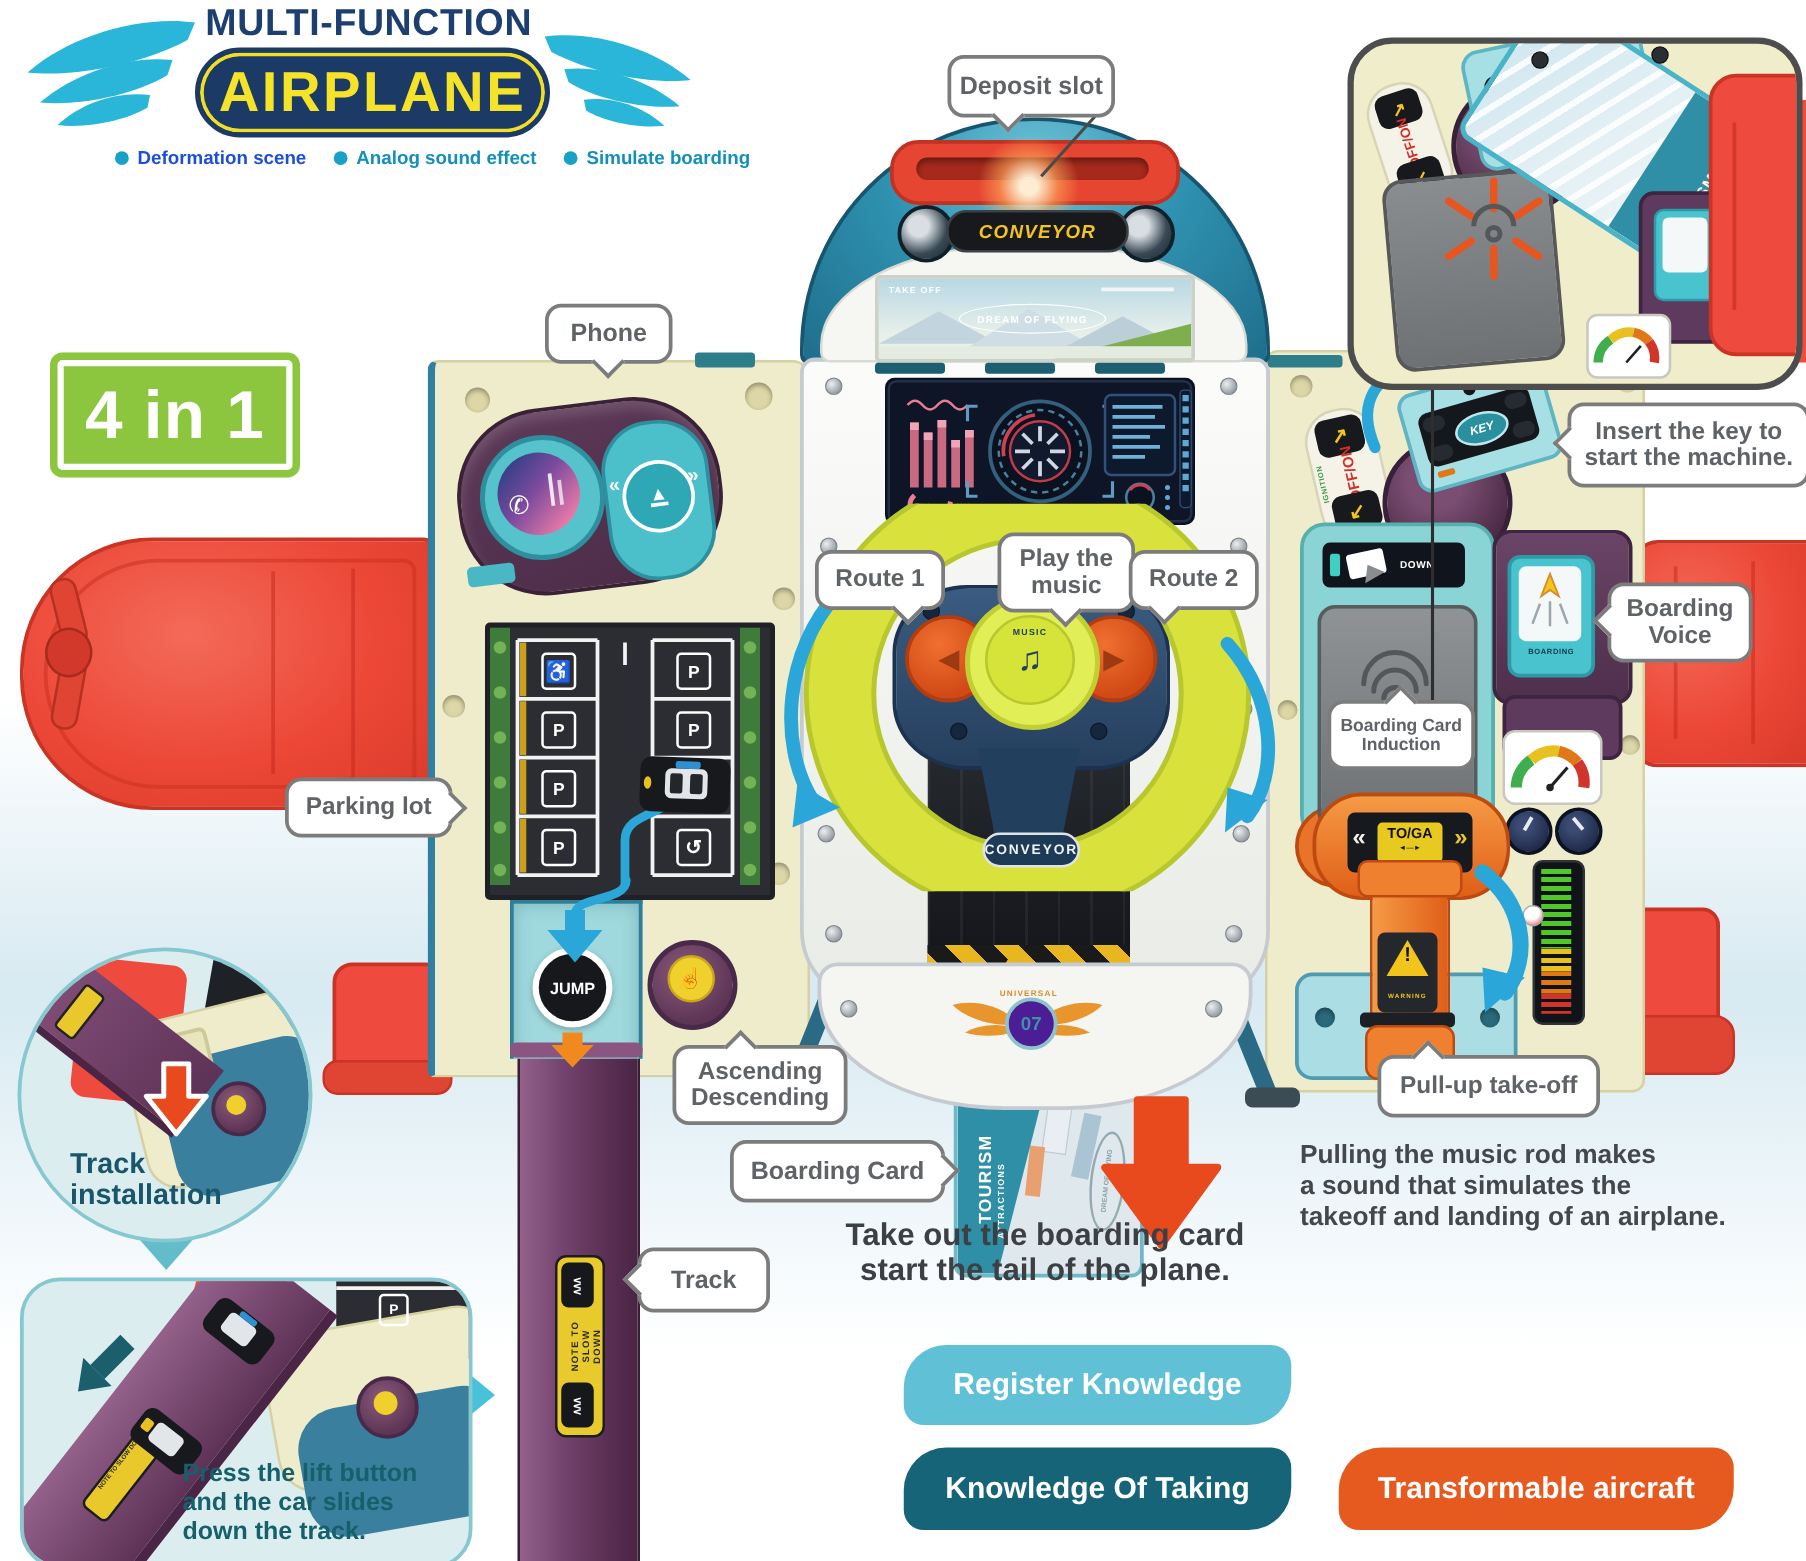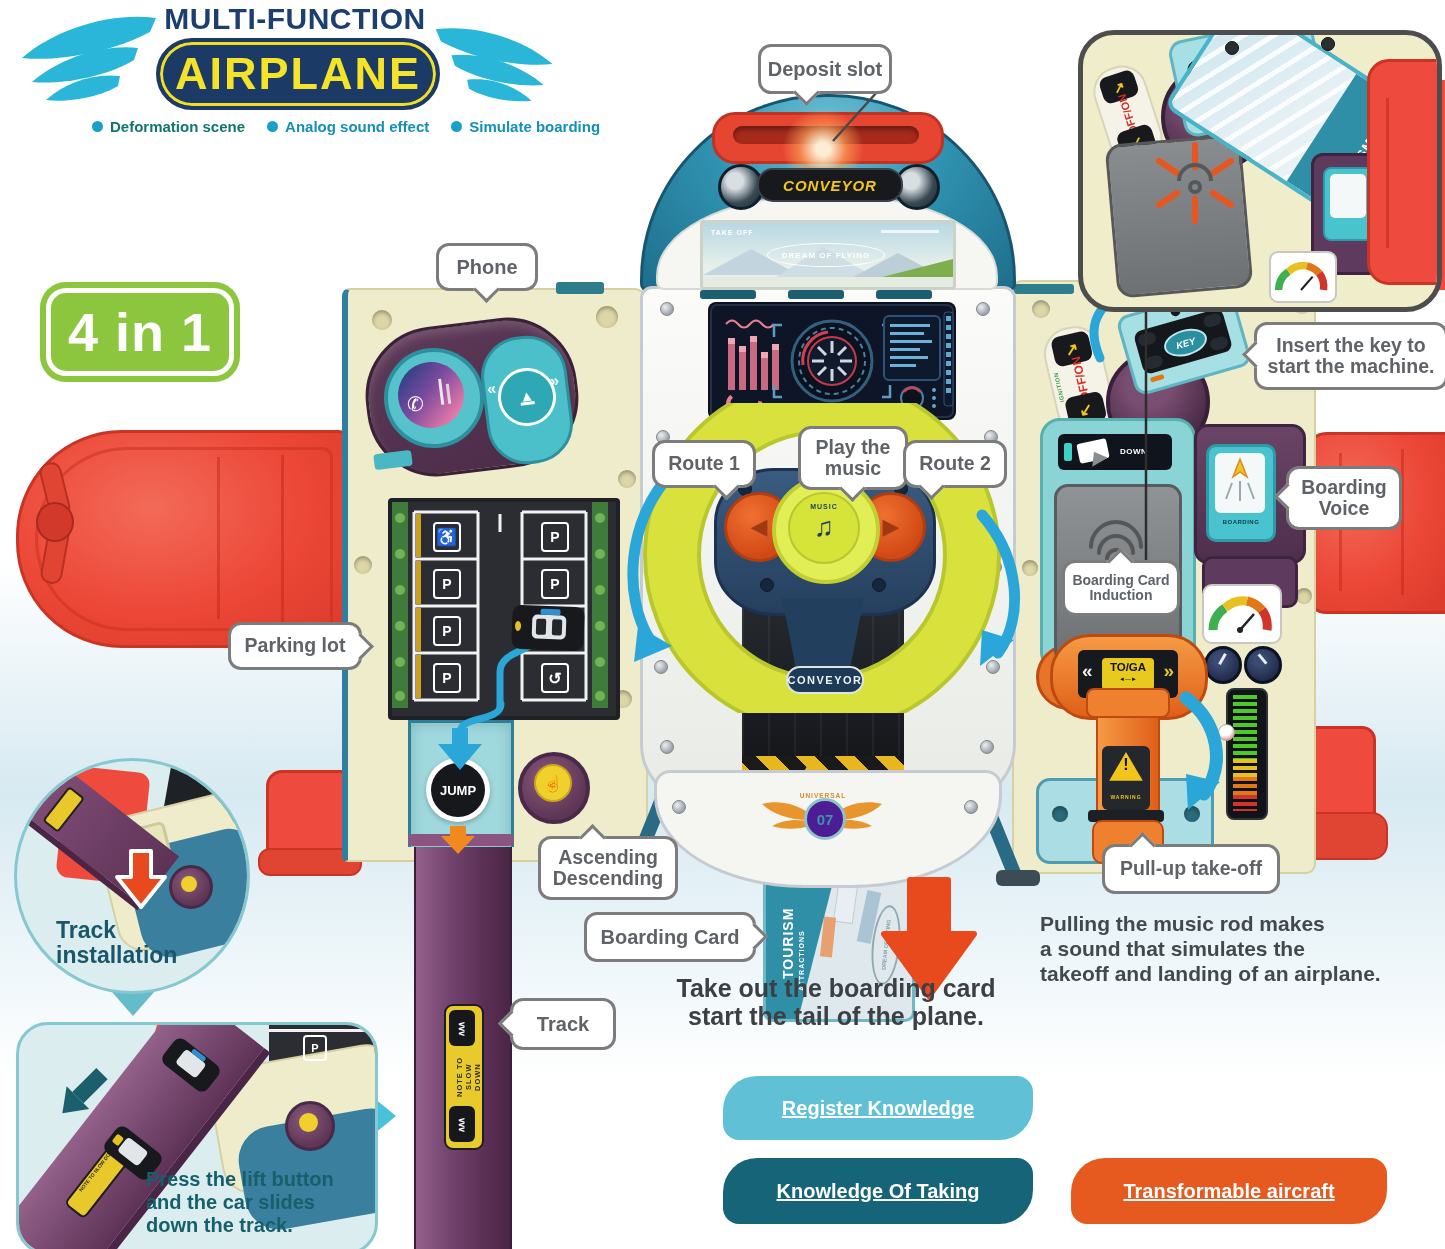--- a/index.html
+++ b/index.html
@@ -6,21 +6,21 @@
   #stage{position:relative;width:1445px;height:1249px;overflow:hidden;background:#fff;}
   .abs{position:absolute;}
   .callout{position:absolute;background:#fff;border:3px solid #7c7c7c;border-radius:13px;display:flex;align-items:center;justify-content:center;text-align:center;color:#5f6368;font-weight:700;font-size:19.5px;line-height:1.1;z-index:50;}
   .callout .ct{position:relative;z-index:2;white-space:pre-line;}
   .tail{position:absolute;width:16px;height:16px;background:#fff;transform:rotate(45deg);z-index:1;}
   .tail-d{border-right:3px solid #7c7c7c;border-bottom:3px solid #7c7c7c;bottom:-11px;}
   .tail-u{border-left:3px solid #7c7c7c;border-top:3px solid #7c7c7c;top:-11px;}
   .tail-l{border-left:3px solid #7c7c7c;border-bottom:3px solid #7c7c7c;left:-11px;}
   .tail-r{border-right:3px solid #7c7c7c;border-top:3px solid #7c7c7c;right:-11px;}
   .note{position:absolute;font-weight:800;white-space:pre-line;z-index:48;}
-  .pill{position:absolute;display:flex;align-items:center;justify-content:center;color:#fff;font-weight:800;font-size:20px;border-radius:34px 16px 34px 16px;z-index:20;text-decoration:underline;}
+  .pill{position:absolute;display:flex;align-items:center;justify-content:center;color:#fff;font-weight:800;font-size:24px;border-radius:34px 16px 34px 16px;z-index:20;}
   .cream{background:#efeccb;border:2px solid #d6d1a2;}
   .screw{position:absolute;width:12px;height:12px;border-radius:50%;background:radial-gradient(circle at 35% 35%,#eceff1,#9aa1a8 70%);border:1px solid #7e868c;z-index:15;}
   .hole{position:absolute;border-radius:50%;background:#ddd6a6;box-shadow:inset 0 2px 4px rgba(0,0,0,.35);z-index:12;}
   .pbox{position:absolute;width:24px;height:26px;border:2.5px solid #fff;border-radius:4px;color:#fff;font-weight:800;font-size:14px;display:flex;align-items:center;justify-content:center;z-index:14;}
   .vtext{writing-mode:vertical-rl;transform:rotate(180deg);}
 </style>
 </head>
 <body>
 
 <div id="stage">
@@ -39,32 +39,32 @@
         <path d="M138,8 C95,2 38,18 4,48 C40,52 95,42 132,22 Z"></path>
         <path d="M120,38 C85,34 42,48 14,72 C45,75 90,66 116,50 Z"></path>
         <path d="M102,66 C75,63 48,72 28,90 C52,93 84,86 100,76 Z"></path>
       </g>
   </svg>
   <div class="abs" style="left:148px;top:2px;width:294px;text-align:center;font-size:30px;font-weight:800;color:#1d3f70;letter-spacing:.5px;z-index:10;">MULTI-FUNCTION</div>
   <div class="abs" style="left:156px;top:38px;width:276px;height:64px;background:#1c3a66;border:4px solid #1c3a66;border-radius:44px;box-shadow:inset 0 0 0 3px #f2df25;color:#f5e32a;font-size:45px;font-weight:800;letter-spacing:2px;display:flex;align-items:center;justify-content:center;z-index:10;">AIRPLANE</div>
   <div class="abs" style="left:92px;top:118px;display:flex;gap:22px;align-items:center;z-index:10;">
     <div style="display:flex;align-items:center;">
         <span style="width:11px;height:11px;border-radius:50%;background:#18a0c6;margin-right:7px;"></span>
-        <span style="font-size:15px;font-weight:700;color:#0f766e;">Deformation scene</span>
+        <span style="font-size:15px;font-weight:700;color:#1d4ed8;">Deformation scene</span>
       </div>
     <div style="display:flex;align-items:center;">
         <span style="width:11px;height:11px;border-radius:50%;background:#18a0c6;margin-right:7px;"></span>
         <span style="font-size:15px;font-weight:700;color:#128fba;">Analog sound effect</span>
       </div>
     <div style="display:flex;align-items:center;">
         <span style="width:11px;height:11px;border-radius:50%;background:#18a0c6;margin-right:7px;"></span>
         <span style="font-size:15px;font-weight:700;color:#128fba;">Simulate boarding</span>
       </div>
   </div>
-  <div class="abs" style="left:40px;top:282px;width:200px;height:100px;background:#8cc63f;border-radius:26px;box-shadow:inset 0 0 0 6px #8cc63f,inset 0 0 0 11px #fff;color:#fff;font-size:54px;font-weight:800;letter-spacing:1px;display:flex;align-items:center;justify-content:center;z-index:10;">4 in 1</div>
+  <div class="abs" style="left:40px;top:282px;width:200px;height:100px;background:#8cc63f;border-radius:10px;box-shadow:inset 0 0 0 6px #8cc63f,inset 0 0 0 11px #fff;color:#fff;font-size:54px;font-weight:800;letter-spacing:1px;display:flex;align-items:center;justify-content:center;z-index:10;">4 in 1</div>
 
   <div class="abs" style="left:16px;top:430px;width:330px;height:212px;border-radius:106px 14px 14px 106px;background:radial-gradient(ellipse at 40% 35%,#f36a58,#ec4737 55%,#d93a2a);border:3px solid #c93425;z-index:8;">
     <div class="abs" style="left:16px;top:14px;right:16px;bottom:14px;border:3px solid rgba(200,45,30,.5);border-radius:92px 10px 10px 92px;"></div>
     <div class="abs" style="left:198px;top:24px;width:3px;height:162px;background:rgba(195,40,28,.5);"></div>
     <div class="abs" style="left:262px;top:22px;width:3px;height:168px;background:rgba(195,40,28,.5);"></div>
   </div>
   <div class="abs" style="left:24px;top:460px;width:70px;height:130px;z-index:9;">
     <div class="abs" style="left:20px;top:2px;width:18px;height:52px;border-radius:10px;background:#e04534;border:2px solid #b8301f;transform:rotate(-14deg);"></div>
     <div class="abs" style="left:20px;top:64px;width:18px;height:56px;border-radius:10px;background:#e04534;border:2px solid #b8301f;transform:rotate(10deg);"></div>
     <div class="abs" style="left:12px;top:42px;width:34px;height:36px;border-radius:50%;background:#d3392b;border:2px solid #a82a1c;"></div>

